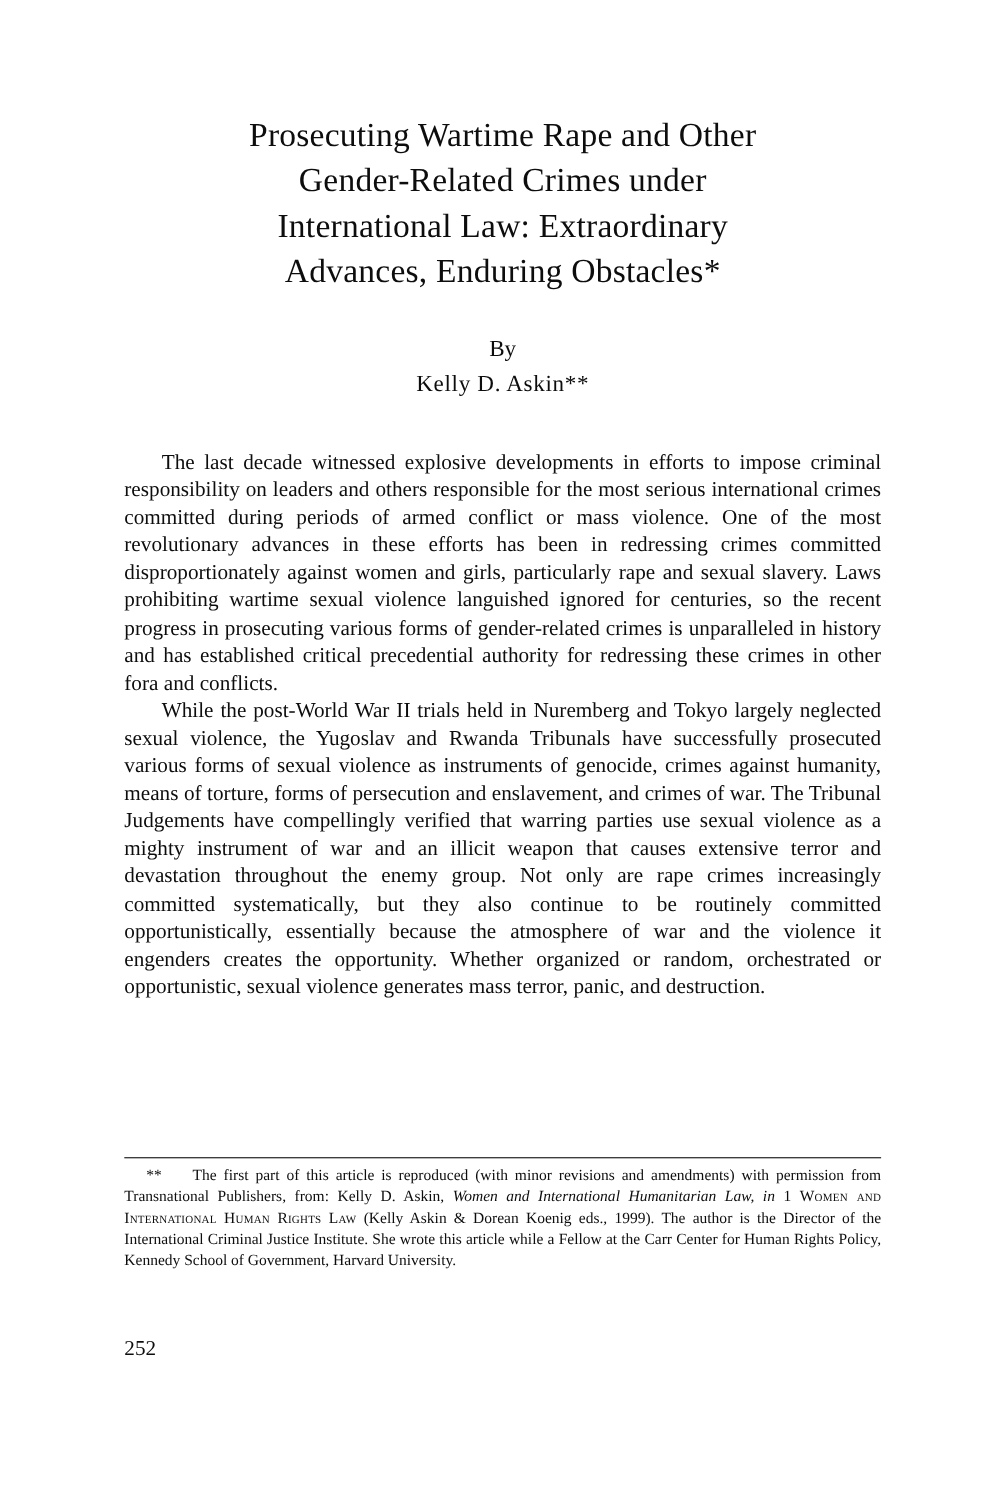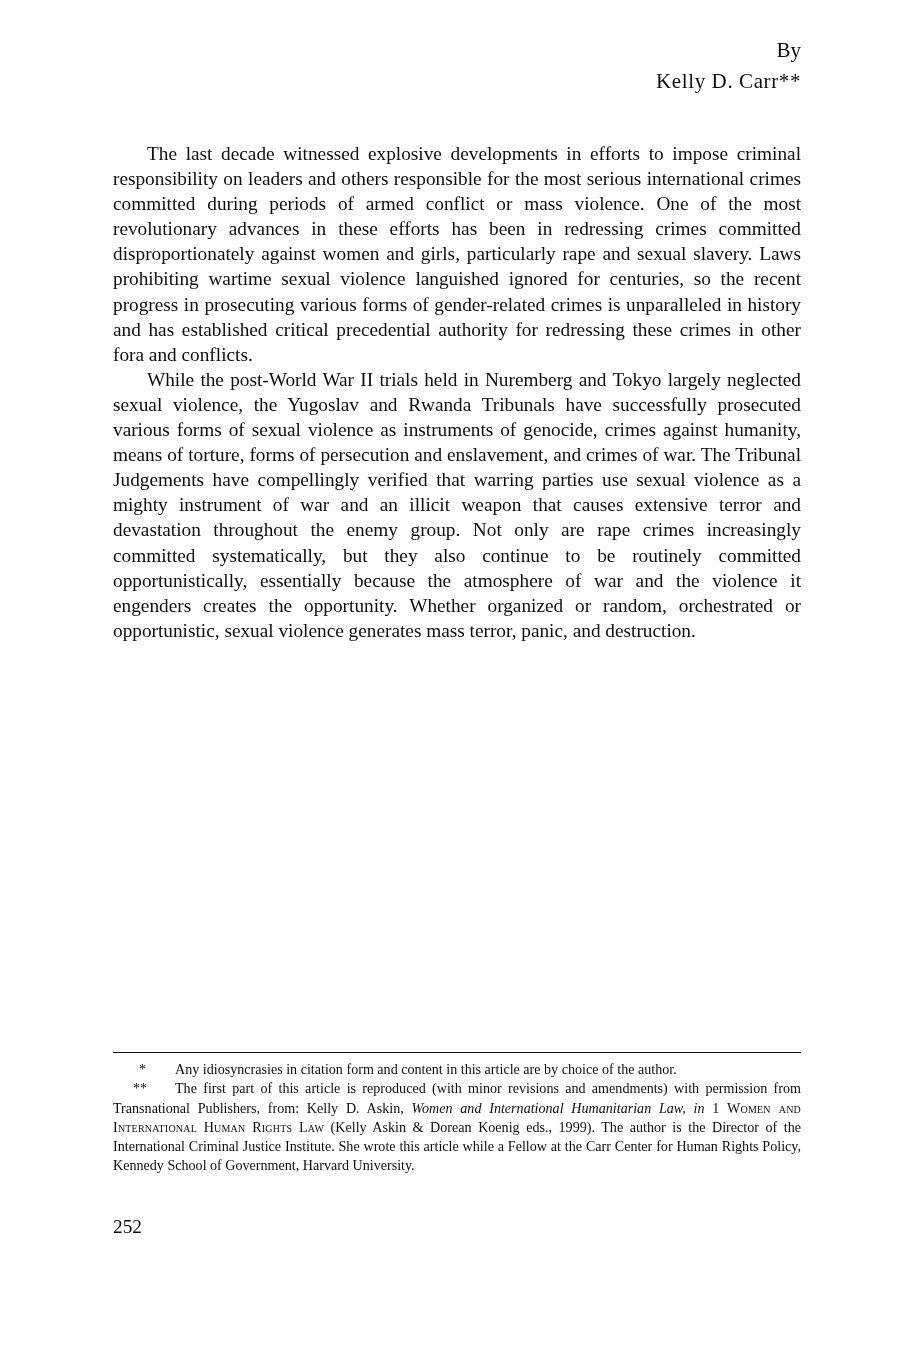--- a/index.html
+++ b/index.html
@@ -34,21 +34,21 @@
     font-weight: normal;
     font-size: 30.5px;
     line-height: 41px;
     letter-spacing: 0.2px;
     font-family: "Liberation Serif", "DejaVu Serif", serif;
   }
   .title-line { display: block; white-space: nowrap; }
 
   
   .byline {
-    text-align: right;
+    text-align: center;
     margin-top: 35px;
   }
   .byline-by {
     display: block;
     font-size: 21px;
     line-height: 30px;
   }
   .byline-author {
     display: block;
     font-size: 21px;
@@ -116,39 +116,42 @@
     line-height: 24px;
   }
 </style>
 </head>
 <body>
 
 <div class="page">
 
   <div class="content">
 
+    <h1 class="title">
+      <span class="title-line">Prosecuting Wartime Rape and Other</span>
+      <span class="title-line">Gender-Related Crimes under</span>
+      <span class="title-line">International Law: Extraordinary</span>
+      <span class="title-line">Advances, Enduring Obstacles*</span>
+    </h1>
 
     <div class="byline">
       <span class="byline-by">By</span>
-      <span class="byline-author">Kelly D. Carr**</span>
+      <span class="byline-author">Kelly D. Askin**</span>
     </div>
 
     <div class="body-block">
       <p class="para indent">The last decade witnessed explosive developments in efforts to impose criminal responsibility on leaders and others responsible for the most serious international crimes committed during periods of armed conflict or mass violence.  One of the most revolutionary advances in these efforts has been in redressing crimes committed disproportionately against women and girls, particularly rape and sexual slavery.  Laws prohibiting wartime sexual violence languished ignored for centuries, so the recent progress in prosecuting various forms of gender-related crimes is unparalleled in history and has established critical precedential authority for redressing these crimes in other fora and conflicts.</p>
       <p class="para indent">While the post-World War II trials held in Nuremberg and Tokyo largely neglected sexual violence, the Yugoslav and Rwanda Tribunals have successfully prosecuted various forms of sexual violence as instruments of genocide, crimes against humanity, means of torture, forms of persecution and enslavement, and crimes of war.  The Tribunal Judgements have compellingly verified that warring parties use sexual violence as a mighty instrument of war and an illicit weapon that causes extensive terror and devastation throughout the enemy group.  Not only are rape crimes increasingly committed systematically, but they also continue to be routinely committed opportunistically, essentially because the atmosphere of war and the violence it engenders creates the opportunity.  Whether organized or random, orchestrated or opportunistic, sexual violence generates mass terror, panic, and destruction.</p>
     </div>
 
   </div>
 
   <div class="footnote-zone">
     <hr class="footnote-rule">
 
-    <p class="footnote first">
-      <span class="fn-marker">*</span><span>Any idiosyncrasies in citation form and content in this article are by choice of the author.</span>
-    </p>
 
     <p class="footnote">
       <span class="fn-marker dbl">**</span><span>The first part of this article is reproduced (with minor revisions and amendments) with permission from Transnational Publishers, from: Kelly D. Askin, </span><span class="ital">Women and International Humanitarian Law, in</span><span> 1 </span><span class="smallcaps">Women and International Human Rights Law</span><span> (Kelly Askin &amp; Dorean Koenig eds., 1999).  The author is the Director of the International Criminal Justice Institute.  She wrote this article while a Fellow at the Carr Center for Human Rights Policy, Kennedy School of Government, Harvard University.</span>
     </p>
   </div>
 
   <div class="page-number">252</div>
 
 </div>
 

